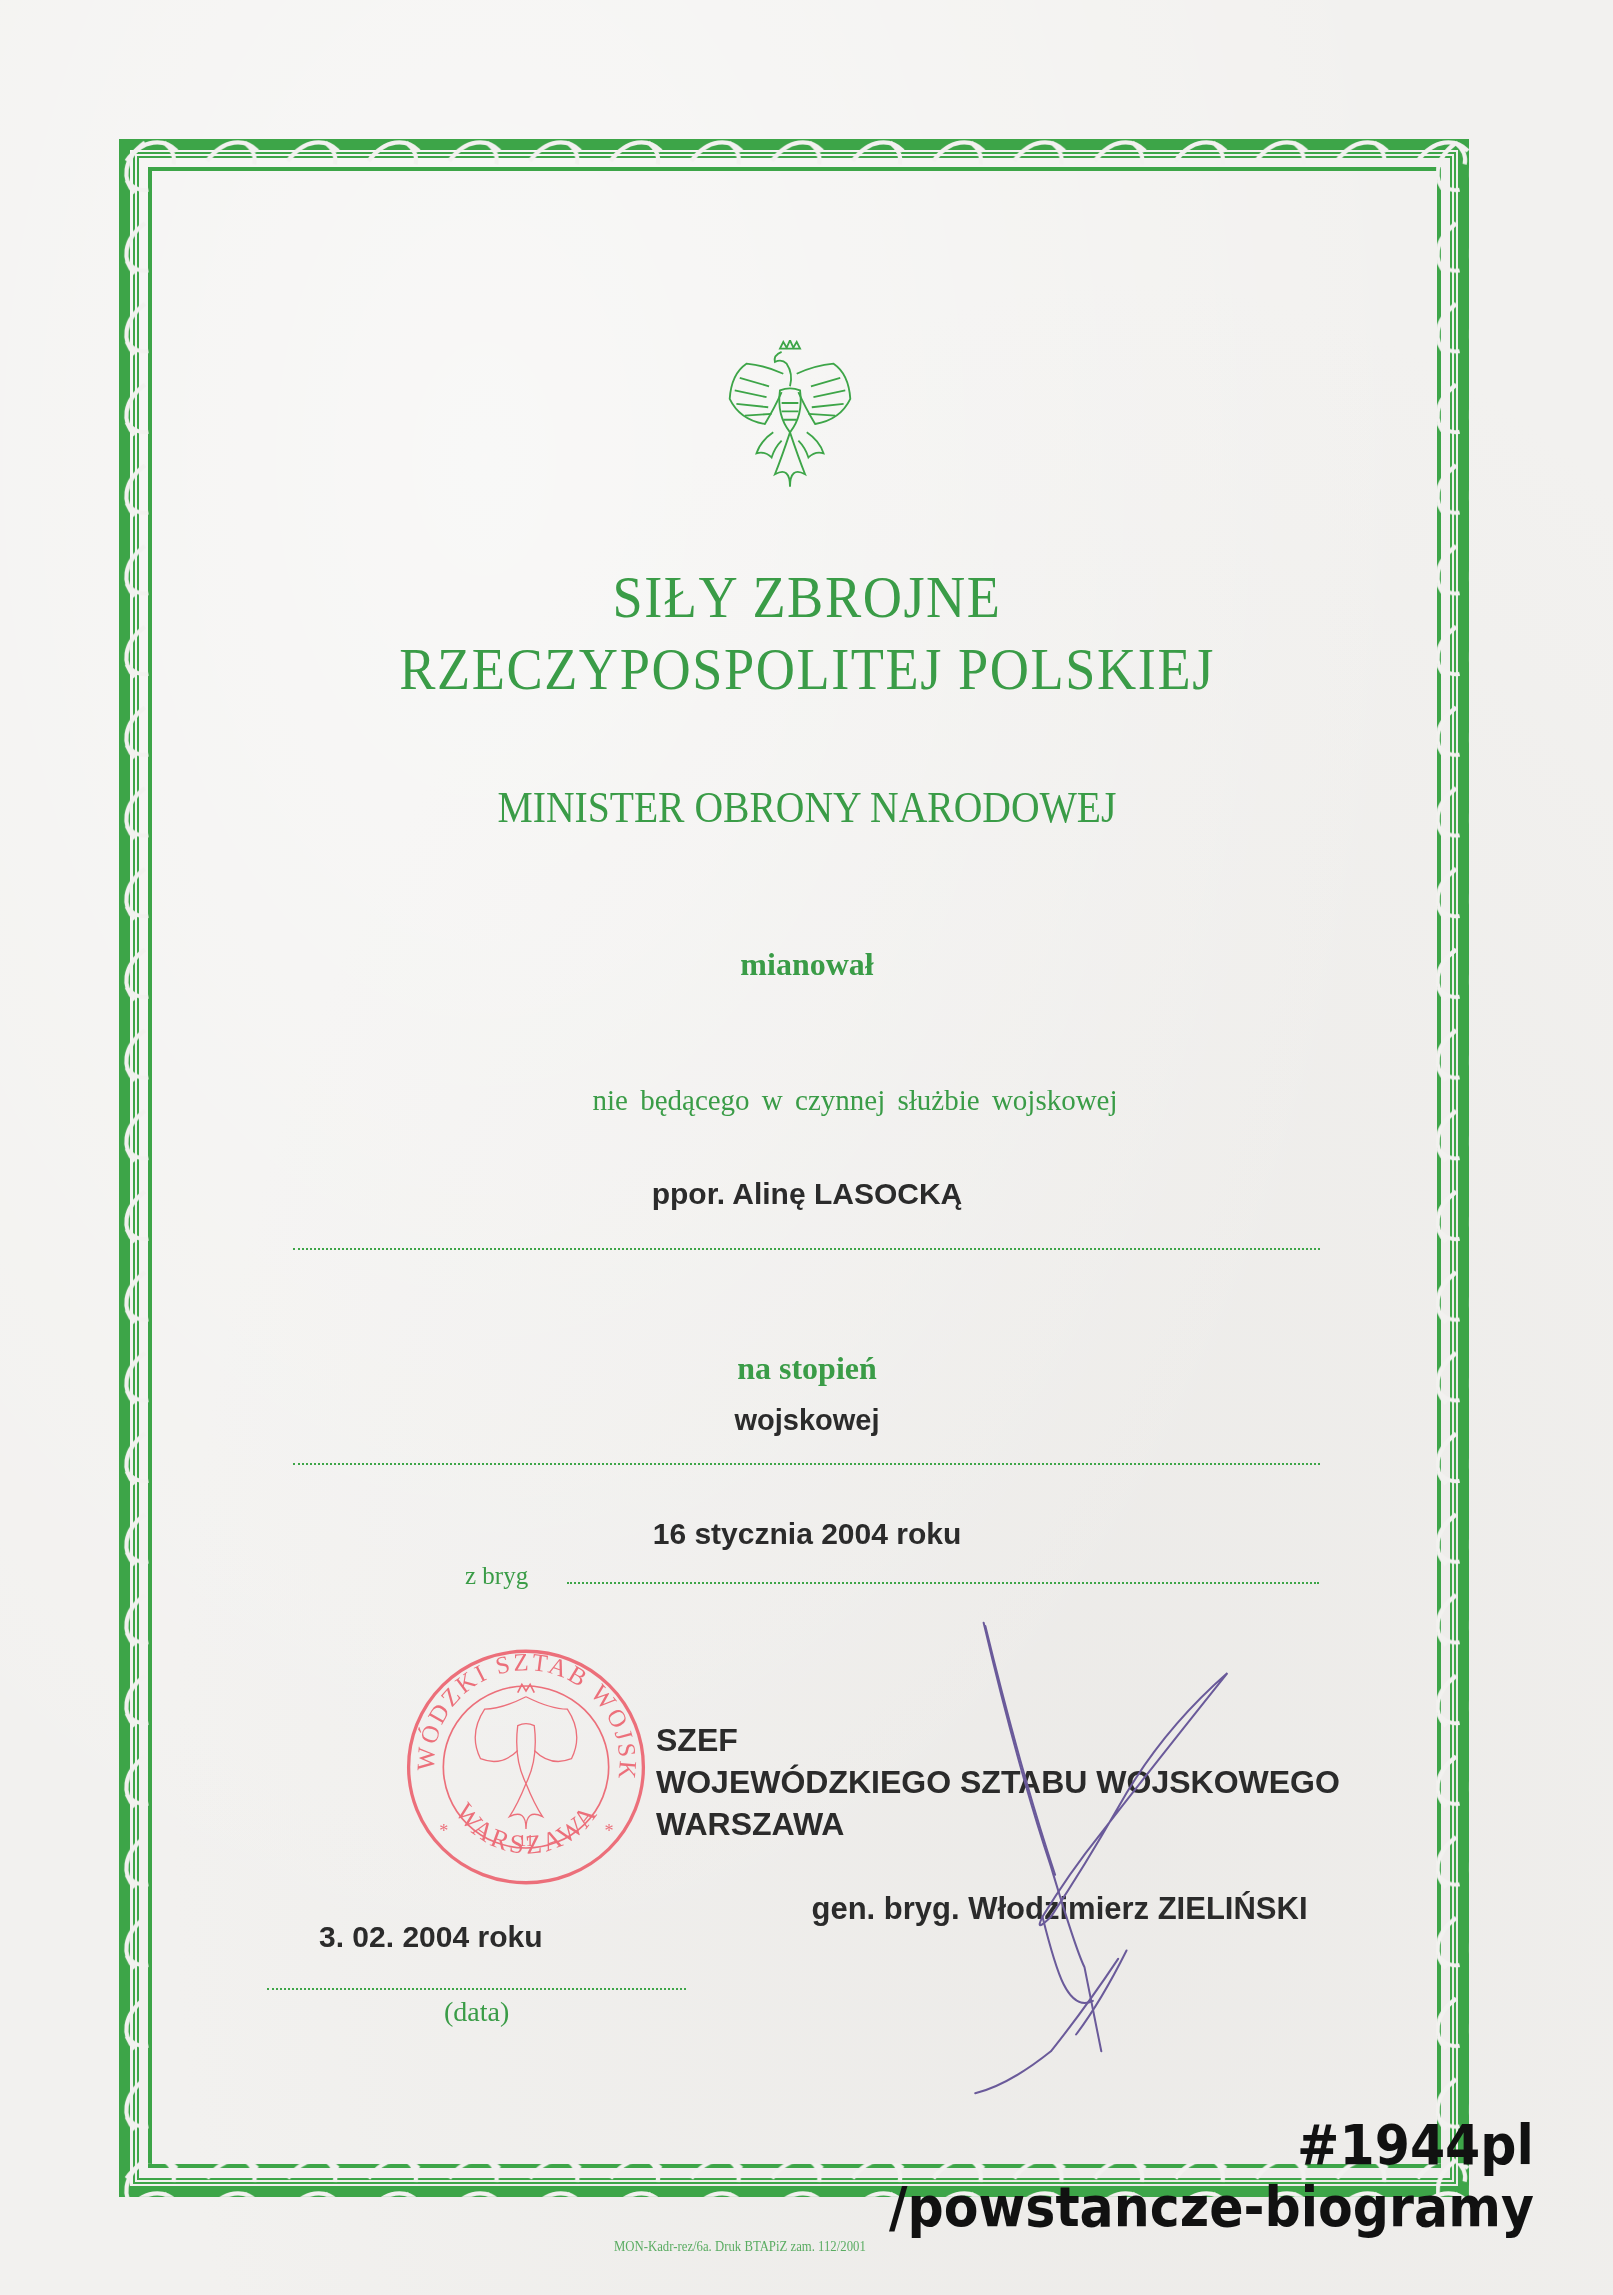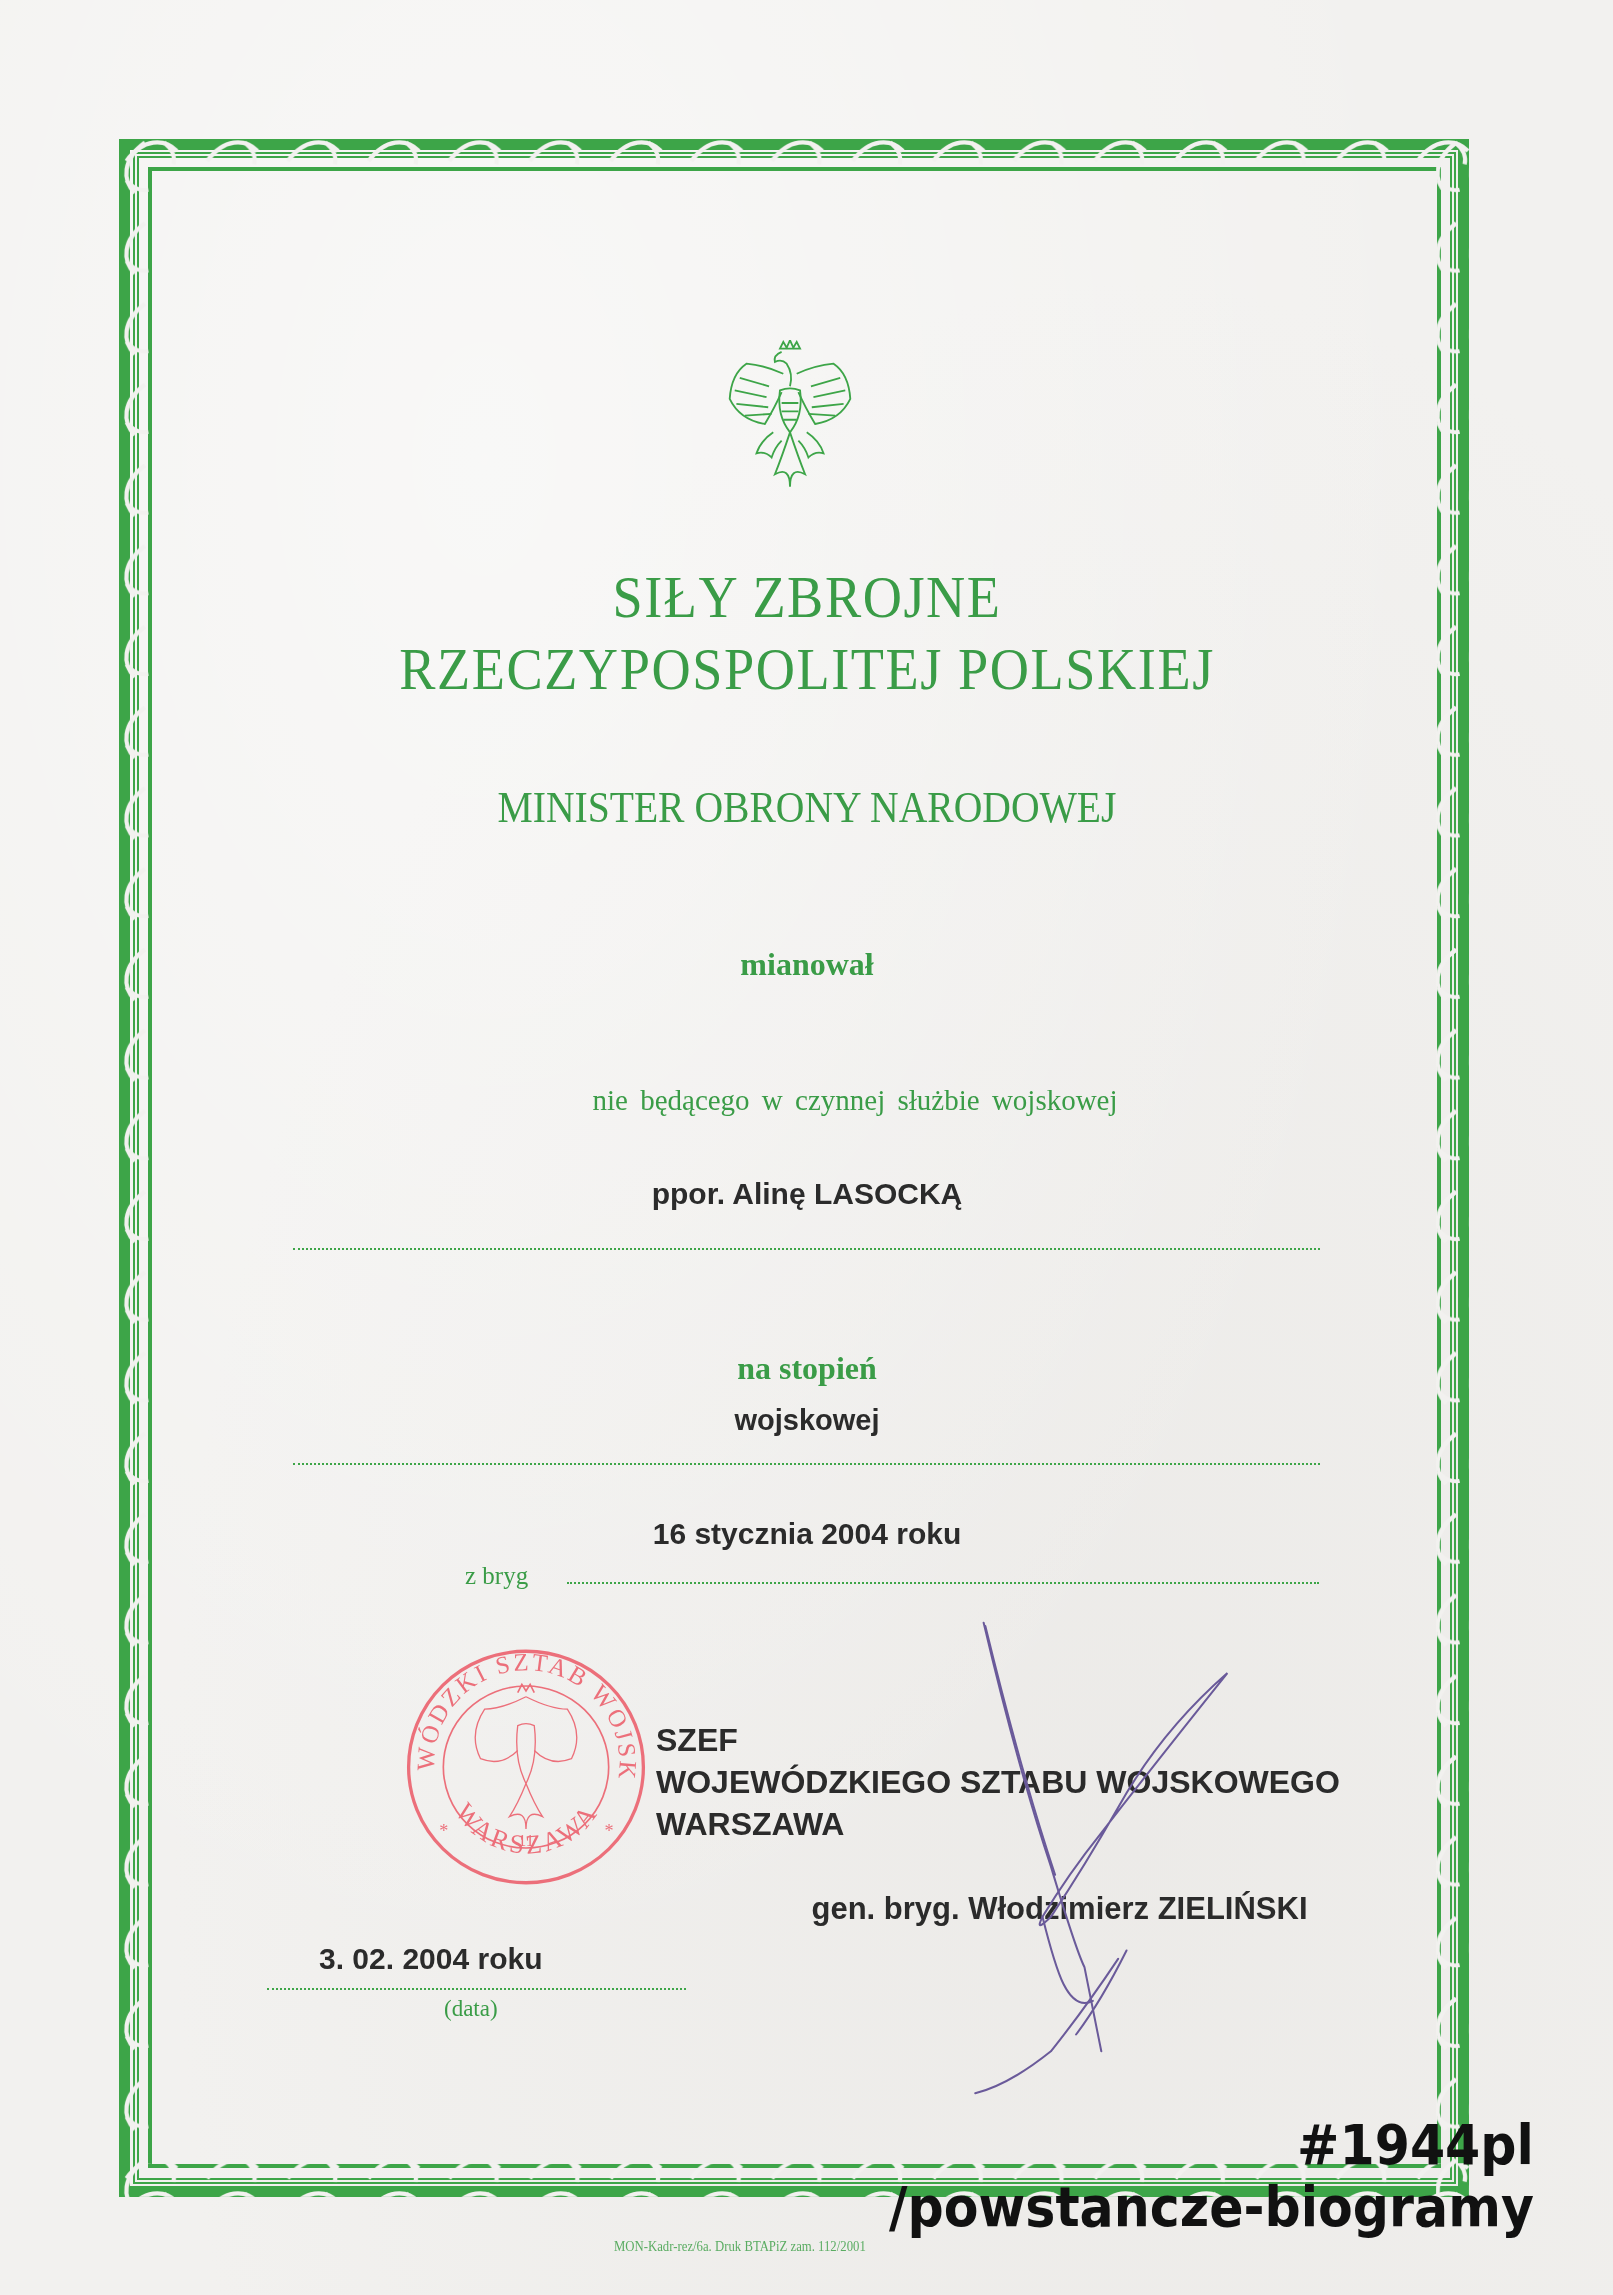--- a/index.html
+++ b/index.html
@@ -42,22 +42,22 @@
   .mianowal { top: 946px; font-size: 32px; font-weight: bold; }
   .nie { top: 1084px; font-size: 29px; word-spacing: 5px; padding-left: 48px; }
   .name { top: 1177px; font-size: 30px; }
   .dots { position: absolute; height: 0; border-top: 2.5px dotted #3da548; }
   .stopien { top: 1324px; font-size: 32px; font-weight: bold; margin-top: 26px; }
   .rank { top: 1404px; font-size: 29px; }
   .date1 { top: 1517px; font-size: 30px; }
   .zdniem { position: absolute; left: 465px; top: 1562px; font-size: 25px; }
 
   .stamp { position: absolute; left: 402px; top: 1643px; width: 248px; height: 248px; }
-  .date2 { position: absolute; left: 319px; top: 1920px; font-size: 30px; margin-top: 22px; }
-  .data-label { position: absolute; left: 444px; top: 1996px; font-size: 23px; text-align: center; }
+  .date2 { position: absolute; left: 319px; top: 1920px; font-size: 30px; }
+  .data-label { position: absolute; left: 444px; top: 1996px; font-size: 28px; text-align: center; }
 
   .szef { position: absolute; left: 656px; width: 807px; text-align: left; font-size: 32px; line-height: 42px; }
   .szef1 { top: 1719px; }
   .szef2 { top: 1761px; }
   .szef3 { top: 1803px; }
   .gen { position: absolute; left: 656px; width: 807px; text-align: center; top: 1891px; font-size: 31px; }
 
   .signature { position: absolute; left: 908px; top: 1614px; width: 353px; height: 488px; pointer-events:none; }
 
   .footer-print { position: absolute; left: 614px; top: 2238px; font-size: 15px; color: #5aac62; transform: scaleX(0.85); transform-origin: left; }

